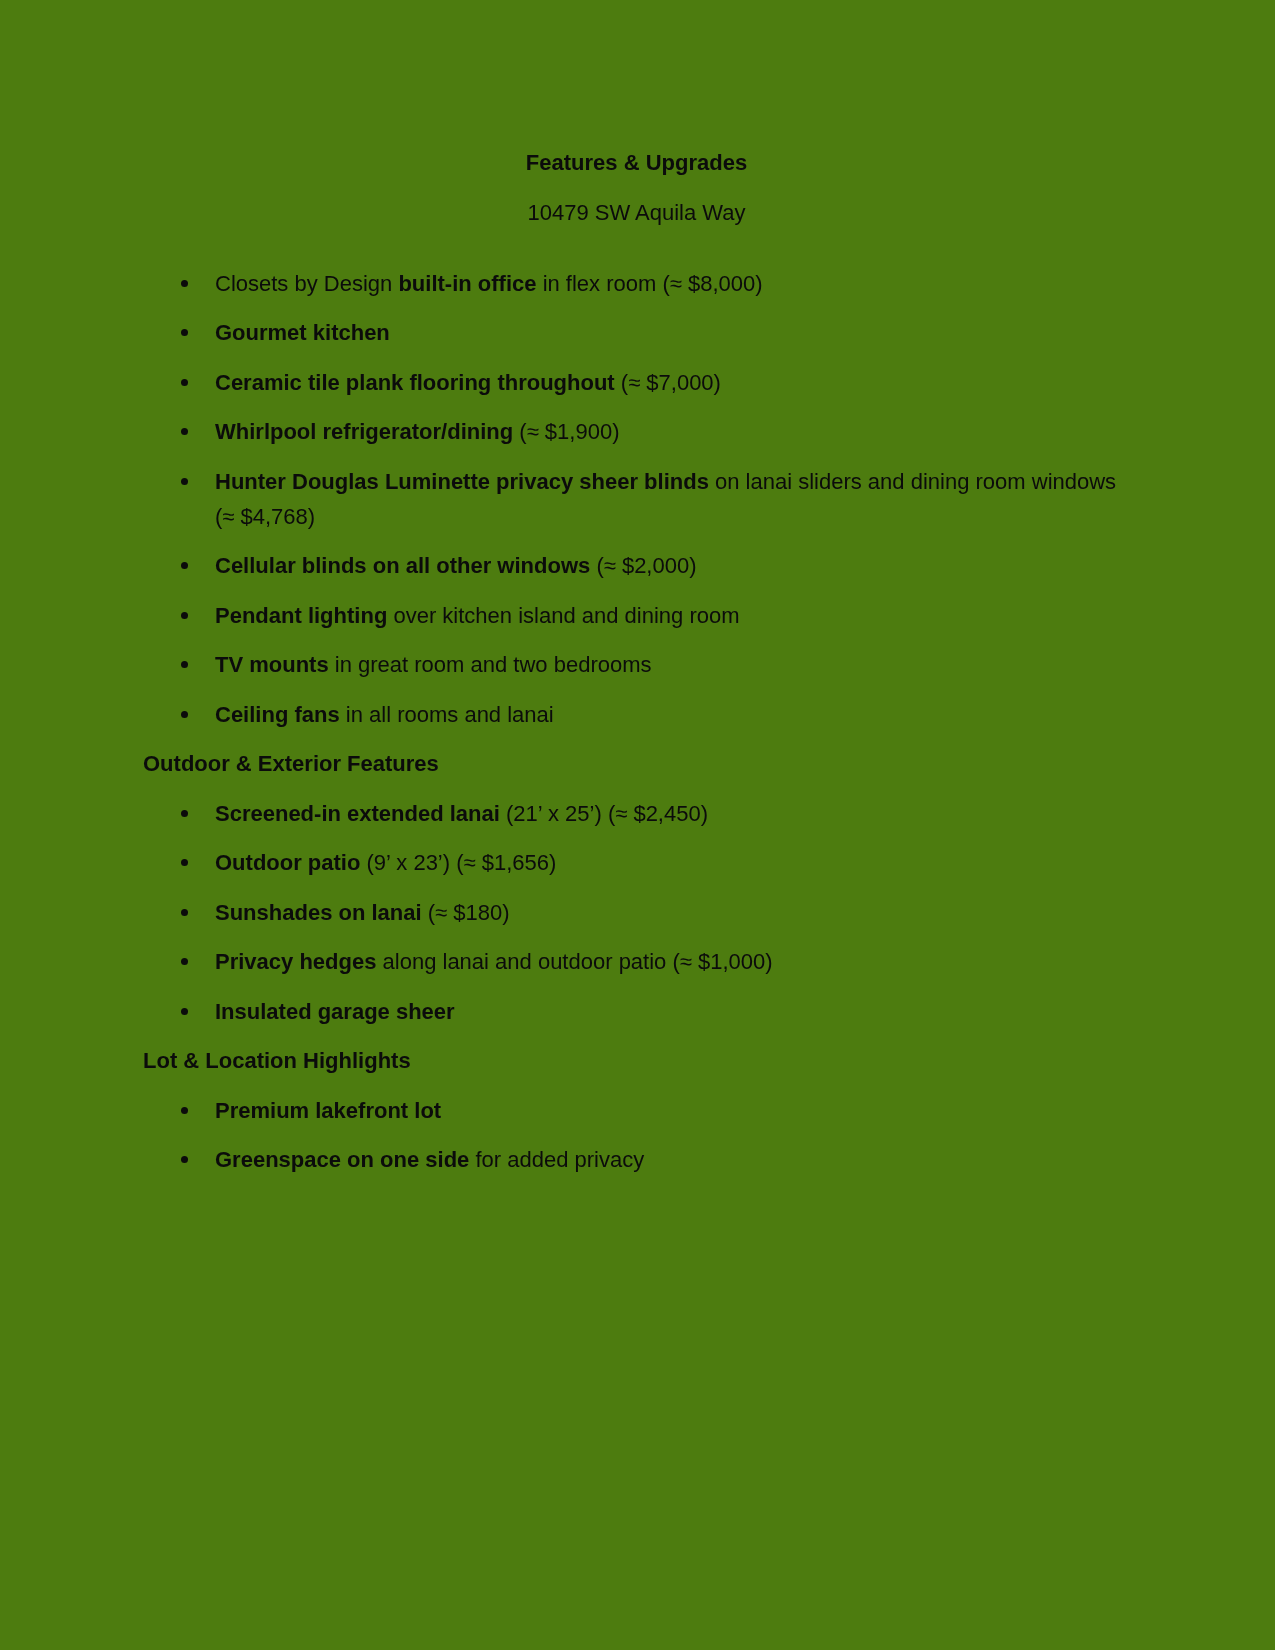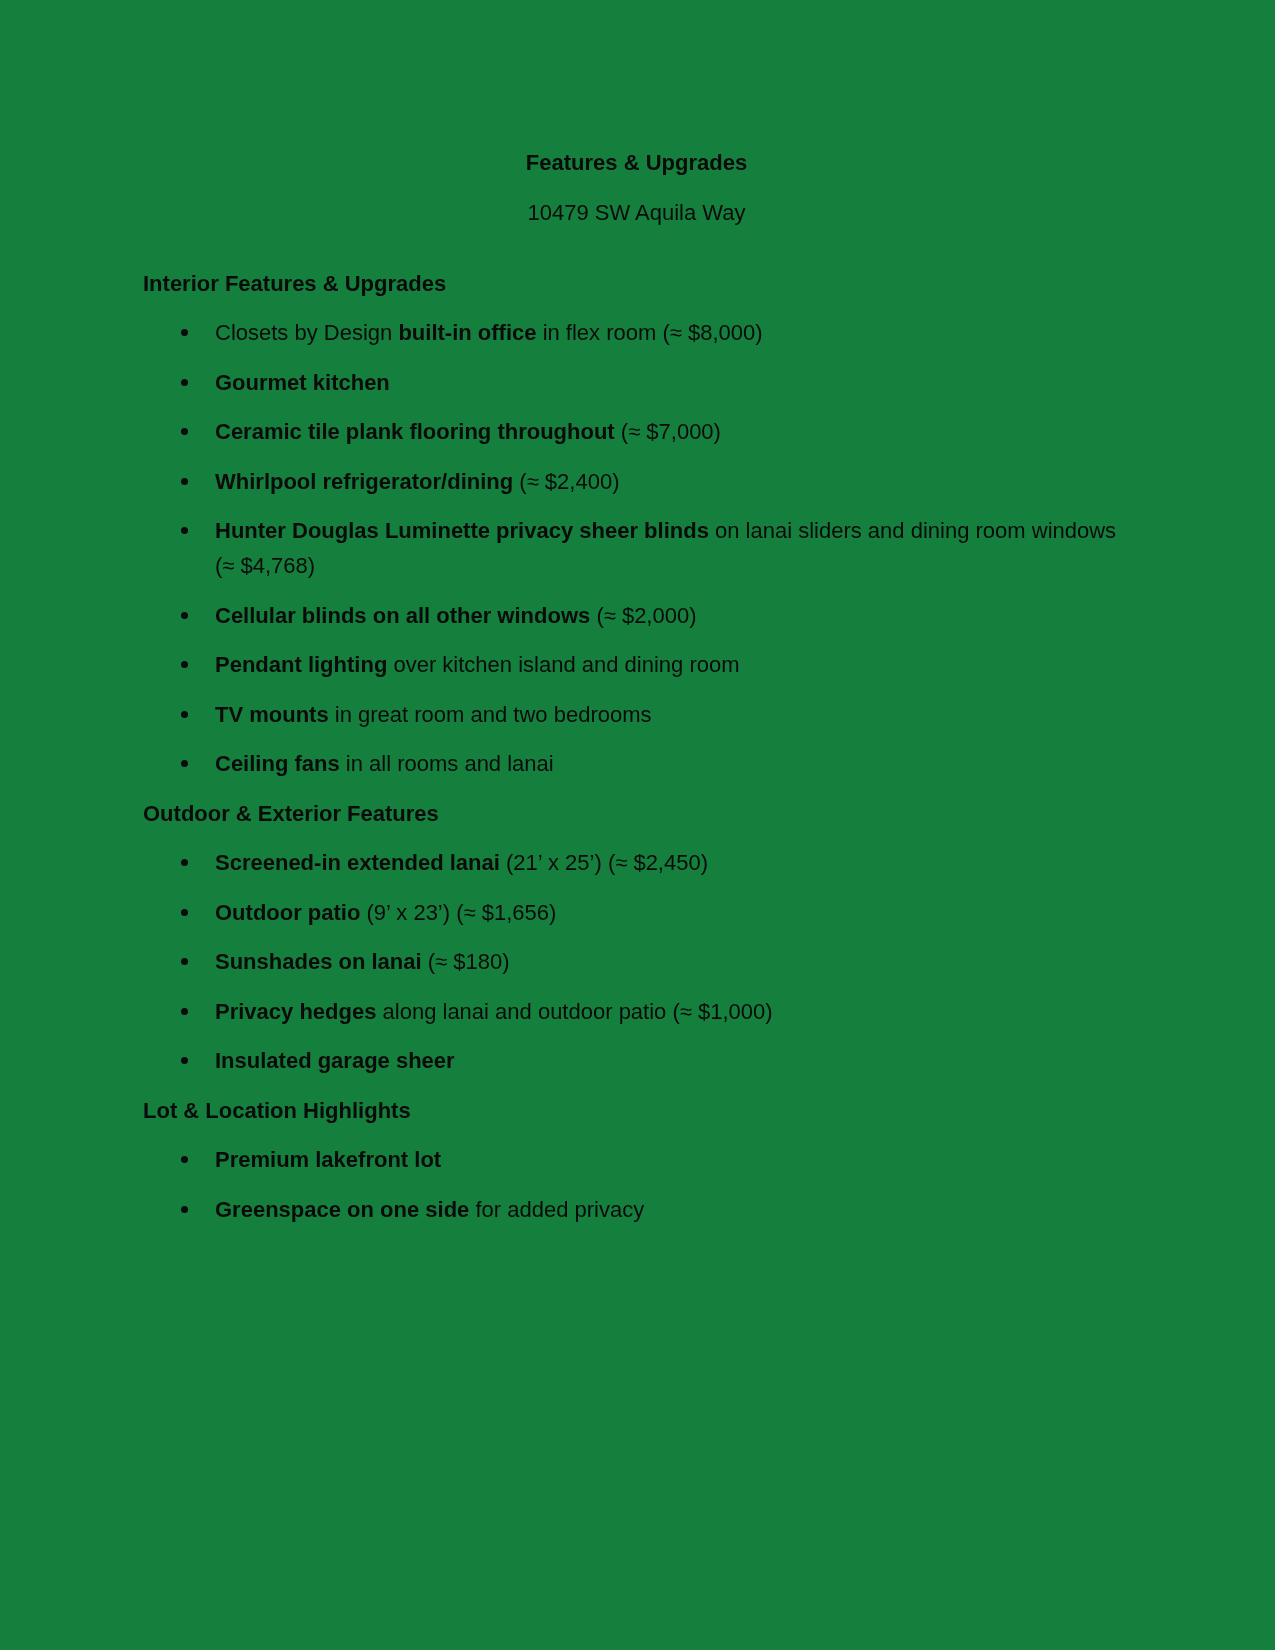--- a/index.html
+++ b/index.html
@@ -1,21 +1,21 @@
 <!DOCTYPE html>
 <html><head>
 <meta charset="utf-8">
 <style>
   * { margin: 0; padding: 0; box-sizing: border-box; }
   html, body { background: #ffffff; }
   .page {
     position: relative;
     width: 1275px;
     height: 1650px;
-    background: #15803d;
+    background: #4d7c0f;
     color: #0b0b0b;
     font-family: "Liberation Sans", "DejaVu Sans", sans-serif;
     font-size: 22px;
     line-height: 35px;
     padding: 145px 145px 0 143px;
     overflow: hidden;
   }
   .title {
     text-align: center;
     font-weight: 700;
@@ -47,26 +47,25 @@
   .run.bold { font-weight: 700; text-align: center; }
 </style>
 </head>
 <body>
 
 <div class="page">
   <p class="title">Features &amp; Upgrades</p>
   <p class="subtitle">10479 SW Aquila Way</p>
   <div>
       <section>
-        <p class="heading">Interior Features &amp; Upgrades</p>
         <ul class="bullets">
           <li class="bullet-item"><span class="dot"></span><span class="run">Closets by Design </span><span class="run bold">built-in office</span><span class="run"> in flex room (≈ $8,000)</span></li>
           <li class="bullet-item"><span class="dot"></span><span class="run bold">Gourmet kitchen</span></li>
           <li class="bullet-item"><span class="dot"></span><span class="run bold">Ceramic tile plank flooring throughout</span><span class="run"> (≈ $7,000)</span></li>
-          <li class="bullet-item"><span class="dot"></span><span class="run bold">Whirlpool refrigerator/dining</span><span class="run"> (≈ $2,400)</span></li>
+          <li class="bullet-item"><span class="dot"></span><span class="run bold">Whirlpool refrigerator/dining</span><span class="run"> (≈ $1,900)</span></li>
           <li class="bullet-item"><span class="dot"></span><span class="run bold">Hunter Douglas Luminette privacy sheer blinds</span><span class="run"> on lanai sliders and dining room windows (≈ $4,768)</span></li>
           <li class="bullet-item"><span class="dot"></span><span class="run bold">Cellular blinds on all other windows</span><span class="run"> (≈ $2,000)</span></li>
           <li class="bullet-item"><span class="dot"></span><span class="run bold">Pendant lighting</span><span class="run"> over kitchen island and dining room</span></li>
           <li class="bullet-item"><span class="dot"></span><span class="run bold">TV mounts</span><span class="run"> in great room and two bedrooms</span></li>
           <li class="bullet-item"><span class="dot"></span><span class="run bold">Ceiling fans</span><span class="run"> in all rooms and lanai</span></li>
         </ul>
       </section>
       <section>
         <p class="heading">Outdoor &amp; Exterior Features</p>
         <ul class="bullets">

